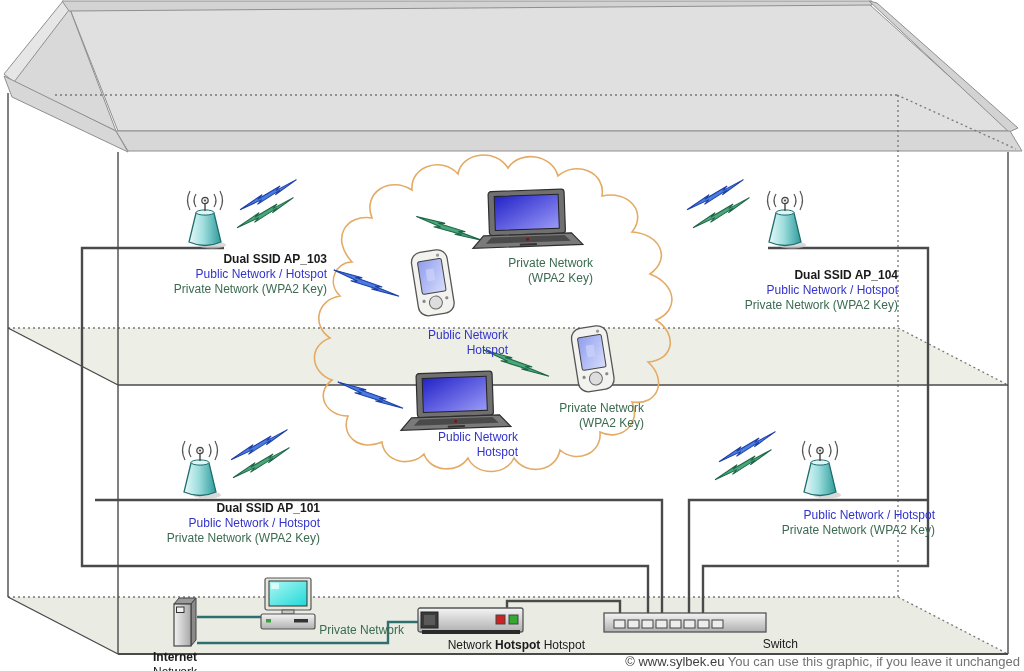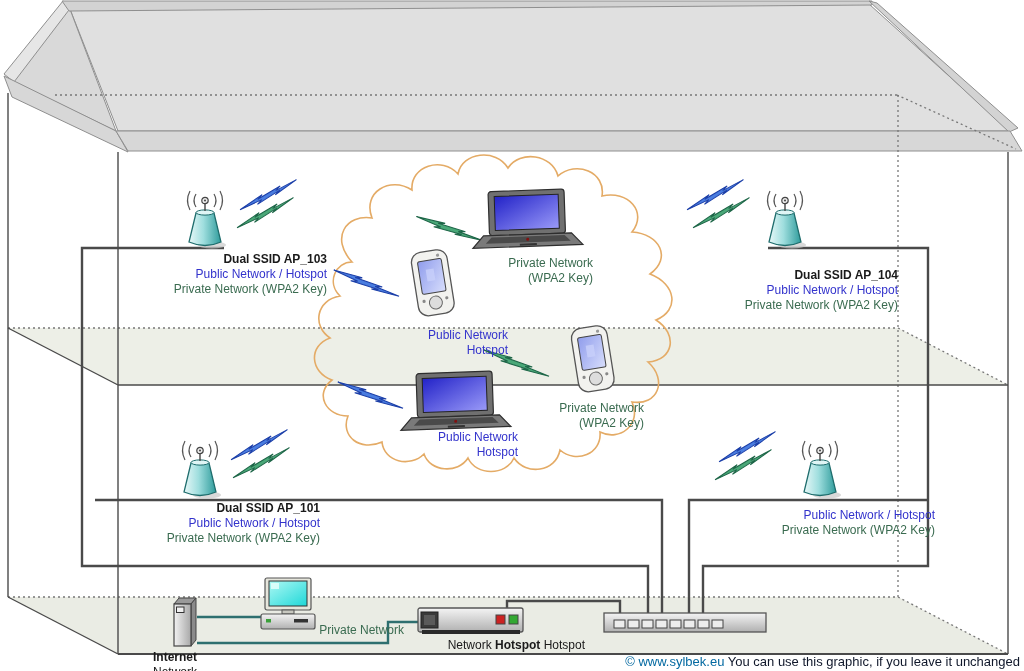--- a/index.html
+++ b/index.html
@@ -8,22 +8,22 @@
   #scene{position:absolute;left:0;top:0;}
   .lbl{position:absolute;width:230px;text-align:right;font-size:12px;line-height:15px;color:#1a1a1a;}
   .lbl .name{font-weight:bold;color:#1a1a1a;}
   .pub{color:var(--public,#3333cc);}
   .priv{color:var(--private,#3a6b50);}
   .small2{width:170px;}
   .router-lbl{width:90px;margin-top:39px;}
   .router-lbl .b{font-weight:bold;}
   .srv-lbl .b{font-weight:bold;}
   #footer{position:absolute;top:654px;right:4px;font-size:13px;line-height:15px;white-space:nowrap;}
-  #footer .flink{color:#0369a1;text-decoration:none;cursor:pointer;}
-  #footer .fnote{color:#0f172a;}
+  #footer .flink{color:#404040;text-decoration:none;cursor:pointer;}
+  #footer .fnote{color:#737373;}
 </style>
 </head>
 <body>
 
 <div id="stage">
 
 <svg id="scene" width="1024" height="671" viewBox="0 0 1024 671">
   <defs>
     <linearGradient id="apGrad" x1="0" y1="0" x2="1" y2="0">
       <stop offset="0" stop-color="#e8f8f8"></stop>
@@ -262,18 +262,21 @@
 <div class="lbl router-lbl" style="left:107px;top:611px">
   <div class="b">Internet</div>
   <div>Network</div>
 </div>
 <div class="lbl" style="left:174px;top:623px">
   <div class="priv">Private Network</div>
 </div>
 <div class="lbl srv-lbl" style="left:355px;top:638px">
   <div><span>Network </span><span class="b">Hotspot</span><span> Hotspot</span></div>
 </div>
+<div class="lbl" style="left:568px;top:637px">
+  <div>Switch</div>
+</div>
 
 <div id="footer">
   <span class="flink">© www.sylbek.eu</span><span class="fnote">  You can use this graphic, if you leave it unchanged</span>
 </div>
 
 </div>
 
 </body></html>

